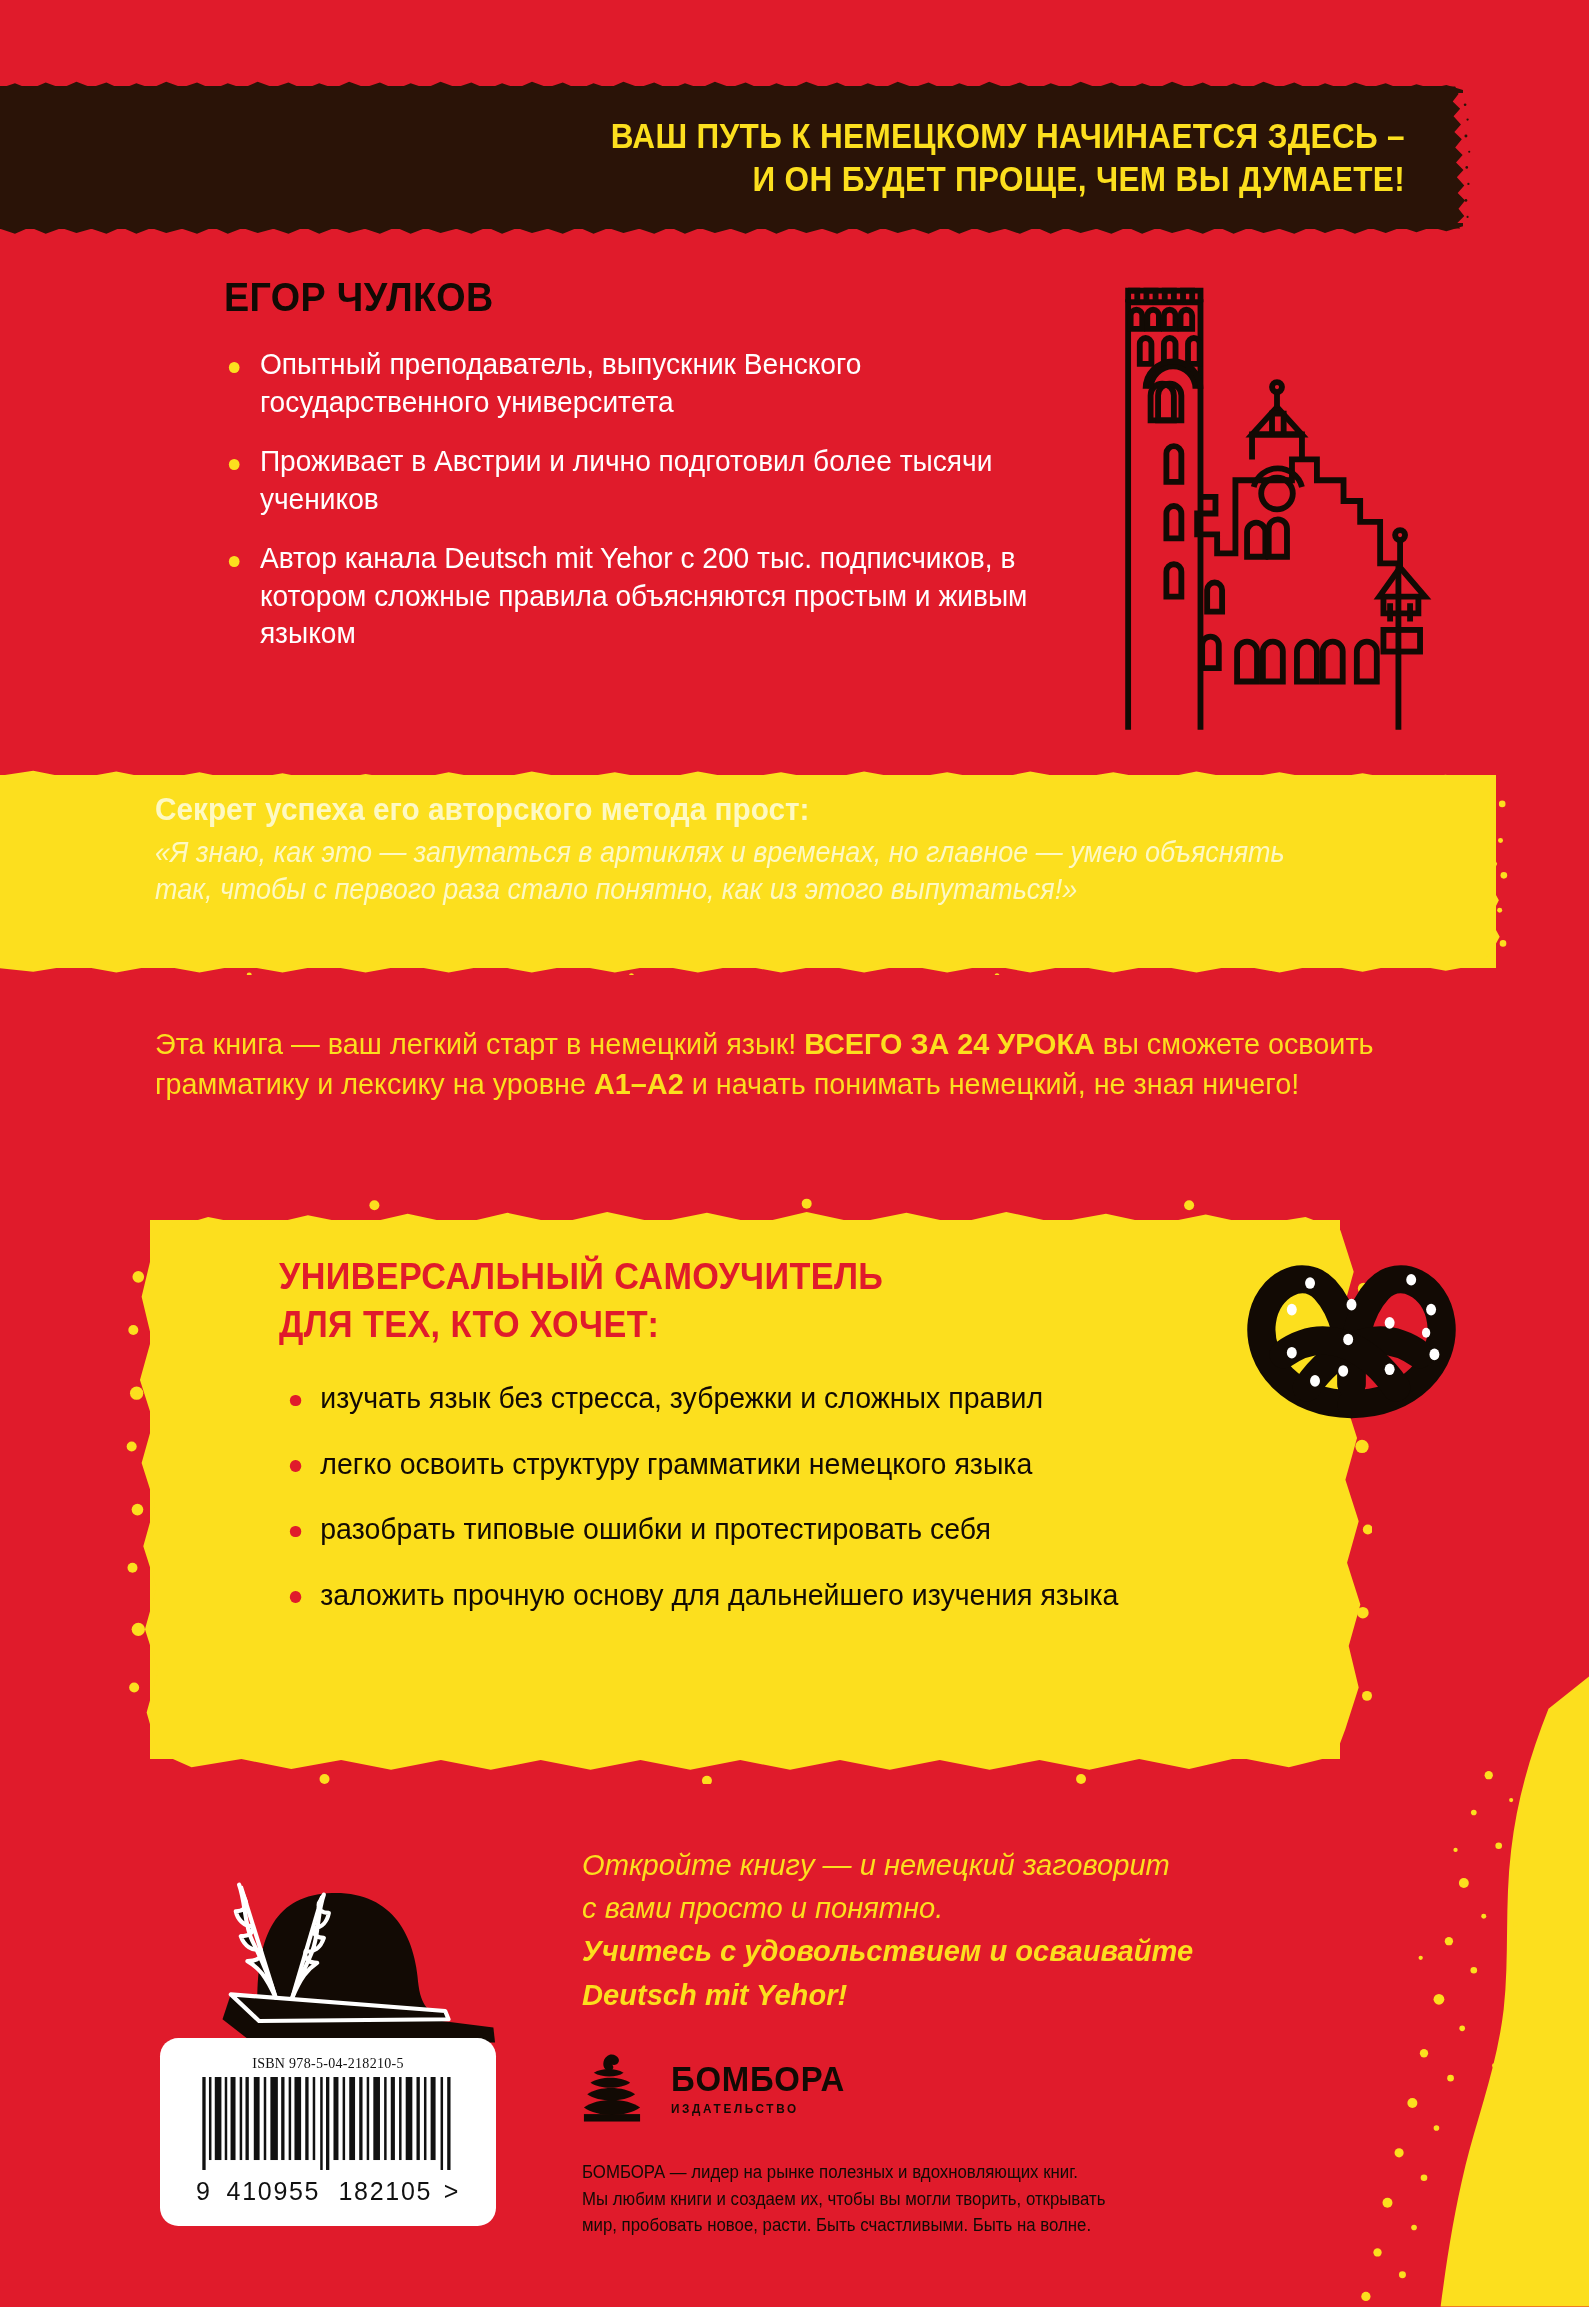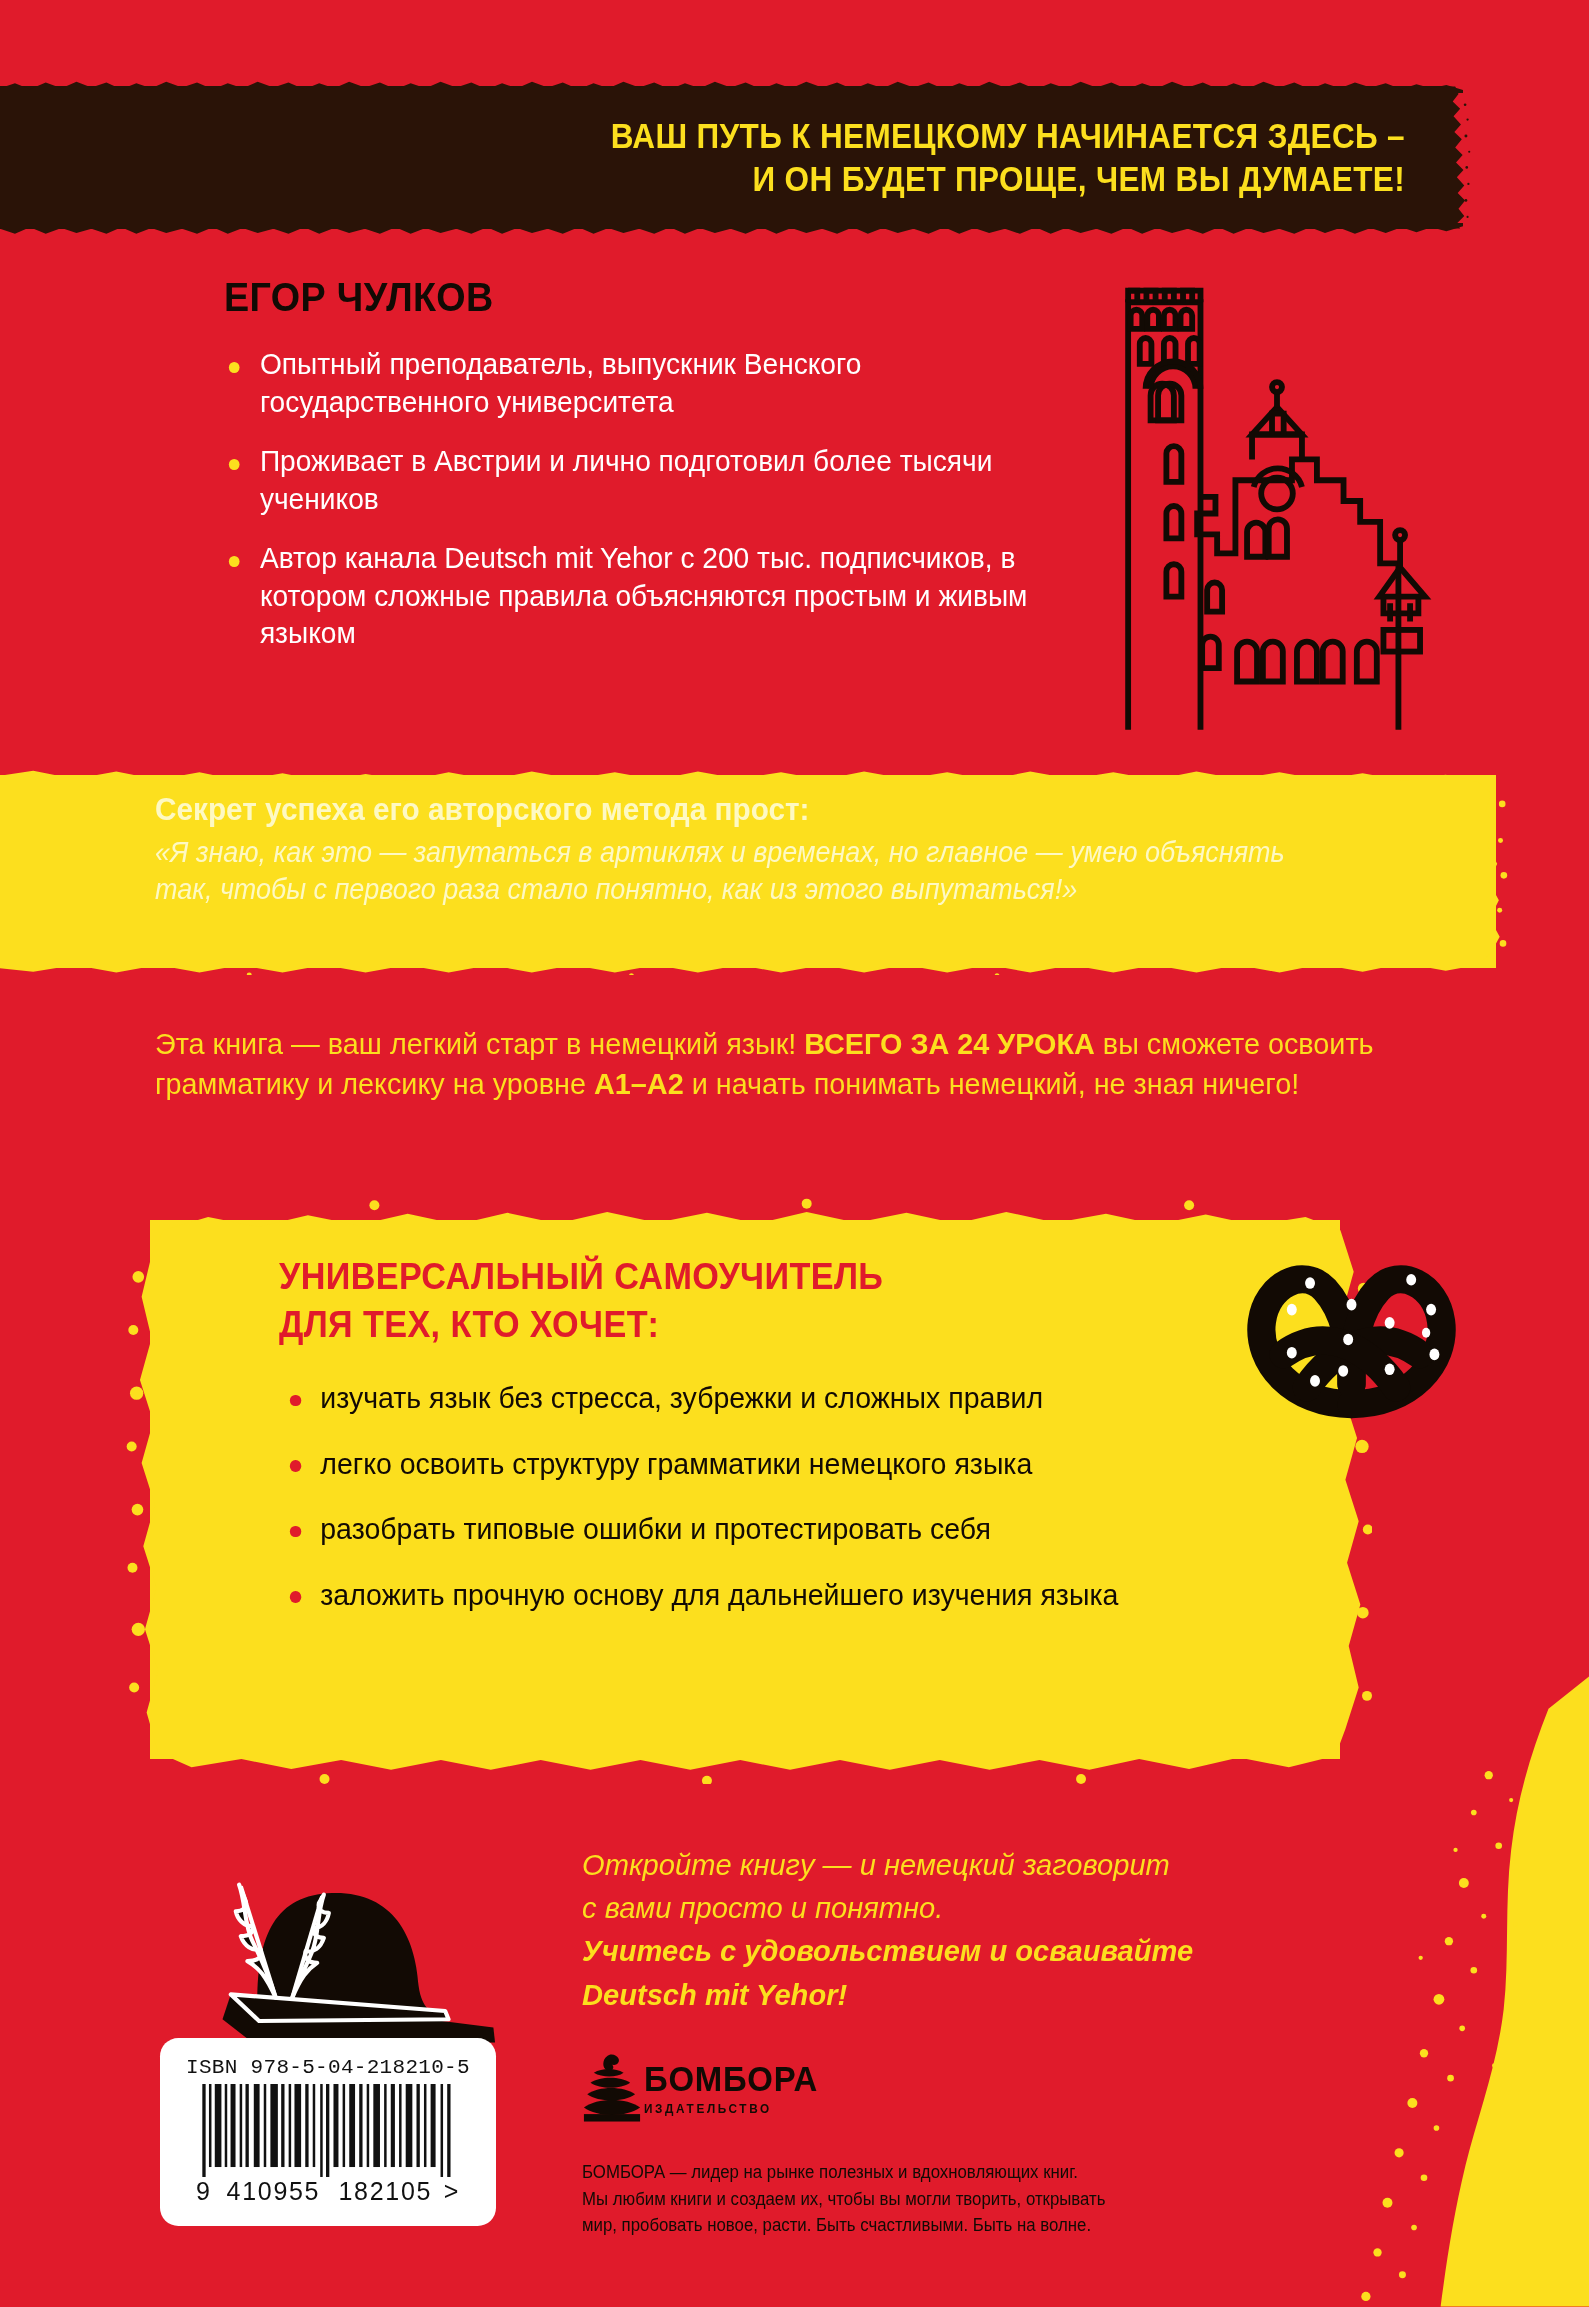--- a/index.html
+++ b/index.html
@@ -296,23 +296,23 @@
     border-radius: 18.3px;
     z-index: 6;
     display: flex;
     flex-direction: column;
     align-items: center;
     padding-top: 18.3px;
     box-sizing: border-box;
   }
   .isbn-text {
     color: #111111;
-    font-size: 21px;
+    font-size: 14px;
     letter-spacing: 0.3px;
-    font-family: Liberation Mono, monospace;
+    font-family: Liberation Serif, serif;
   }
   .bars { margin-top: 5px; }
   .barcode-digits {
     position: absolute;
     left: 0;
     right: 0;
     bottom: 20px;
     display: flex;
     justify-content: center;
     color: #111111;
@@ -322,21 +322,21 @@
   }
 
   
   .publisher {
     position: absolute;
     left: 582px;
     top: 2053px;
     z-index: 5;
     display: flex;
     align-items: center;
-    gap: 2px;
+    gap: 29px;
   }
   .pub-name {
     color: #120A04;
     font-weight: bold;
     font-size: 35px;
     letter-spacing: 0.8px;
     line-height: 1;
     transform: scaleX(0.94);
     transform-origin: left center;
   }

